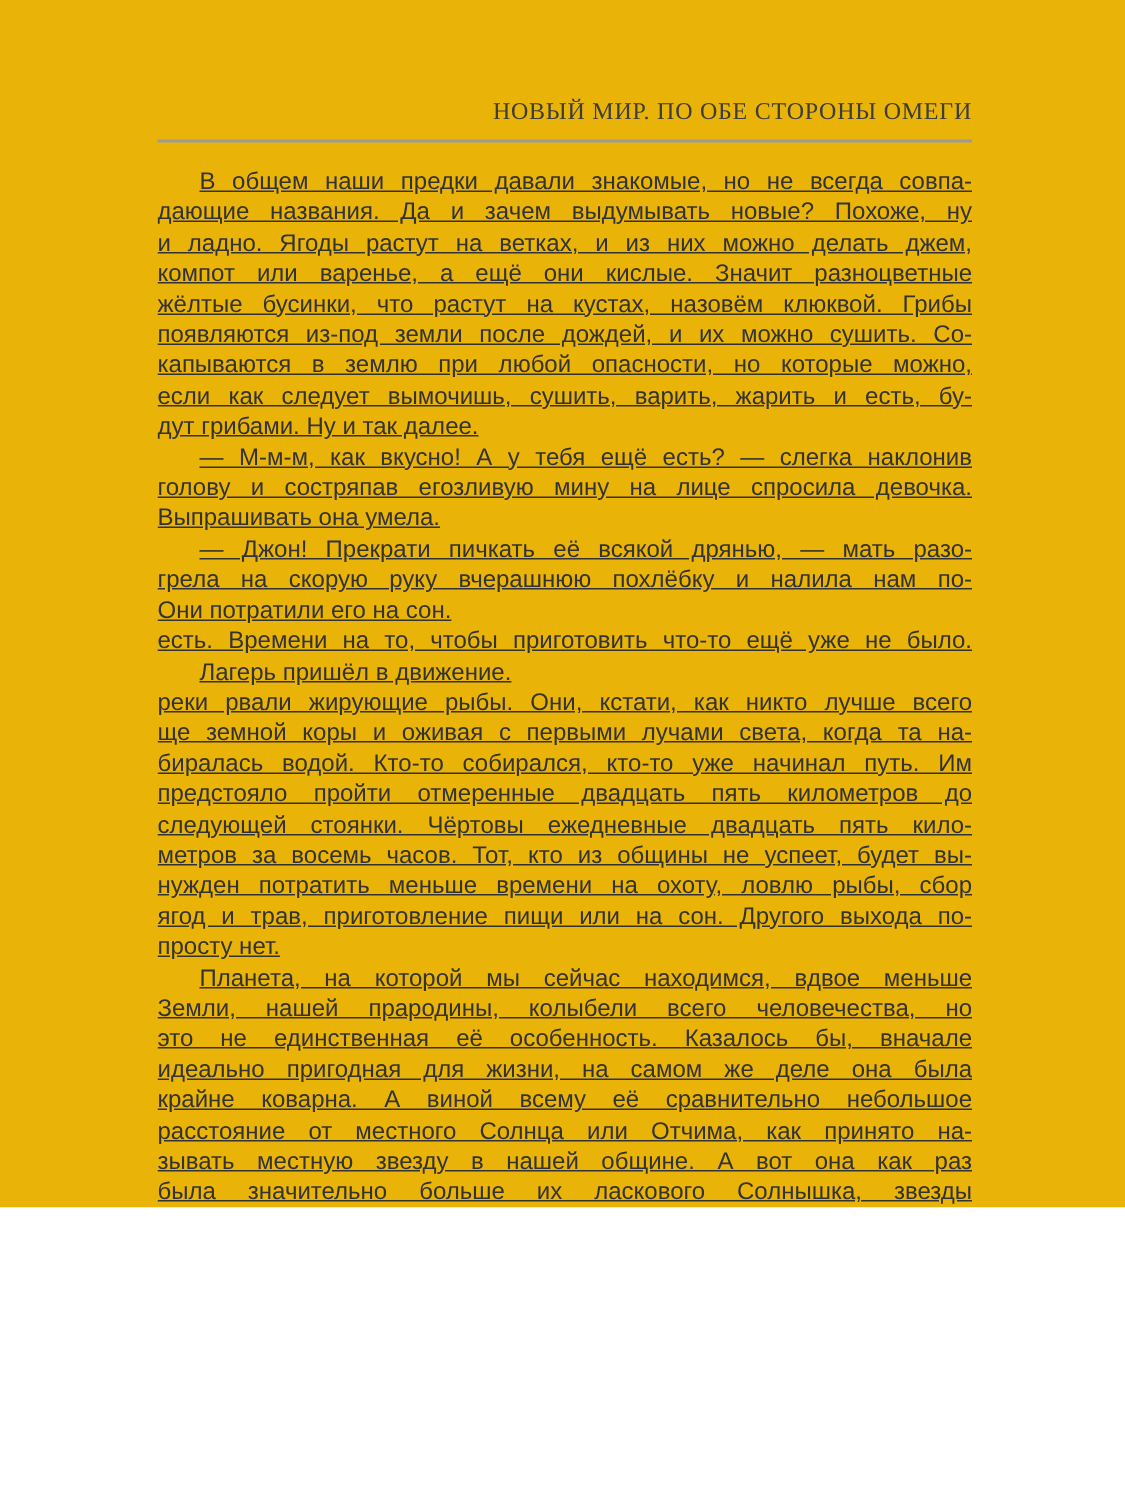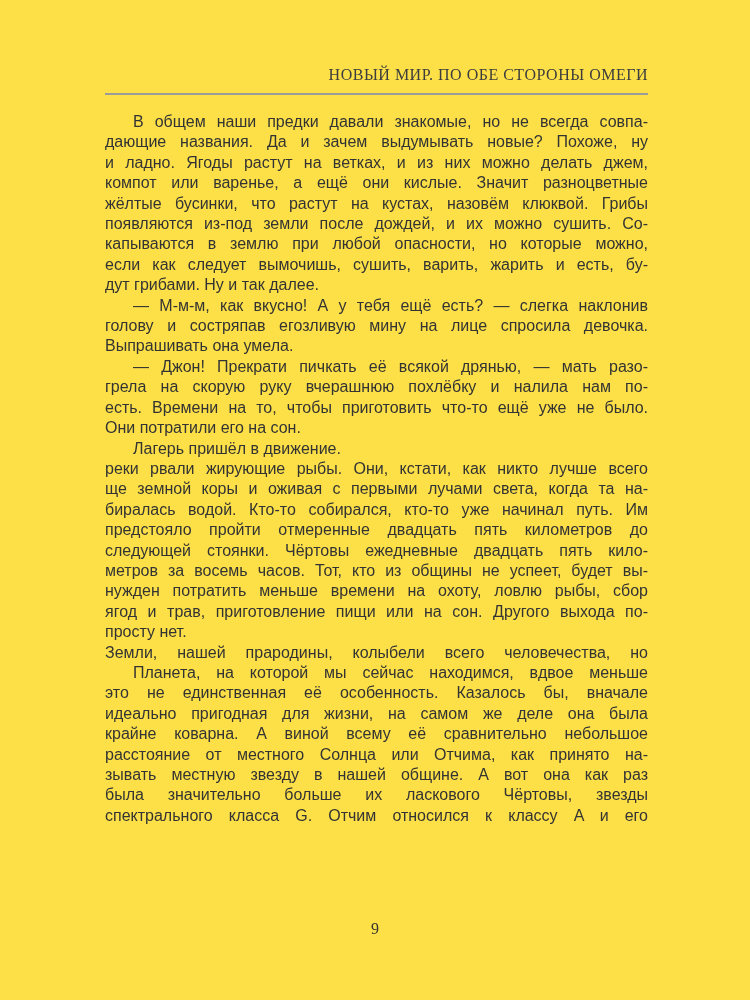--- a/index.html
+++ b/index.html
@@ -3,22 +3,22 @@
 <meta charset="utf-8">
 <style>
   html, body {
     margin: 0;
     padding: 0;
     background: #ffffff;
   }
   .page {
     position: relative;
     width: 750px;
-    height: 1000px;
-    background: #fde047;
+    height: 805px;
+    background: #eab308;
     overflow: hidden;
     font-family: "Liberation Sans", sans-serif;
   }
   .running-head {
     position: absolute;
     top: 66px;
     left: 105px;
     width: 543px;
     text-align: right;
     font-family: "Liberation Serif", serif;
@@ -36,20 +36,21 @@
     background: #9b9b9b;
   }
   .body-text {
     position: absolute;
     top: 112px;
     left: 105px;
     width: 543px;
     font-size: 16px;
     line-height: 20.4px;
     color: #333333;
+    text-decoration: underline;
   }
   .line {
     text-align: justify;
     text-align-last: justify;
     overflow: hidden;
     white-space: normal;
   }
   .line.indent {
     padding-left: 28px;
   }
@@ -81,36 +82,36 @@
       <div class="line">жёлтые бусинки, что растут на кустах, назовём клюквой. Грибы</div>
       <div class="line">появляются из-под земли после дождей, и их можно сушить. Со-</div>
       <div class="line">капываются в землю при любой опасности, но которые можно,</div>
       <div class="line">если как следует вымочишь, сушить, варить, жарить и есть, бу-</div>
       <div class="line para-end">дут грибами. Ну и так далее.</div>
       <div class="line indent">— М-м-м, как вкусно! А у тебя ещё есть? — слегка наклонив</div>
       <div class="line">голову и состряпав егозливую мину на лице спросила девочка.</div>
       <div class="line para-end">Выпрашивать она умела.</div>
       <div class="line indent">— Джон! Прекрати пичкать её всякой дрянью, — мать разо-</div>
       <div class="line">грела на скорую руку вчерашнюю похлёбку и налила нам по-</div>
+      <div class="line para-end">Они потратили его на сон.</div>
       <div class="line">есть. Времени на то, чтобы приготовить что-то ещё уже не было.</div>
-      <div class="line para-end">Они потратили его на сон.</div>
       <div class="line indent para-end">Лагерь пришёл в движение.</div>
       <div class="line">реки рвали жирующие рыбы. Они, кстати, как никто лучше всего</div>
       <div class="line">ще земной коры и оживая с первыми лучами света, когда та на-</div>
       <div class="line">биралась водой. Кто-то собирался, кто-то уже начинал путь. Им</div>
       <div class="line">предстояло пройти отмеренные двадцать пять километров до</div>
       <div class="line">следующей стоянки. Чёртовы ежедневные двадцать пять кило-</div>
       <div class="line">метров за восемь часов. Тот, кто из общины не успеет, будет вы-</div>
       <div class="line">нужден потратить меньше времени на охоту, ловлю рыбы, сбор</div>
       <div class="line">ягод и трав, приготовление пищи или на сон. Другого выхода по-</div>
       <div class="line para-end">просту нет.</div>
+      <div class="line indent">Планета, на которой мы сейчас находимся, вдвое меньше</div>
       <div class="line">Земли, нашей прародины, колыбели всего человечества, но</div>
-      <div class="line indent">Планета, на которой мы сейчас находимся, вдвое меньше</div>
       <div class="line">это не единственная её особенность. Казалось бы, вначале</div>
       <div class="line">идеально пригодная для жизни, на самом же деле она была</div>
       <div class="line">крайне коварна. А виной всему её сравнительно небольшое</div>
       <div class="line">расстояние от местного Солнца или Отчима, как принято на-</div>
       <div class="line">зывать местную звезду в нашей общине. А вот она как раз</div>
-      <div class="line">была значительно больше их ласкового Чёртовы, звезды</div>
+      <div class="line">была значительно больше их ласкового Солнышка, звезды</div>
       <div class="line">спектрального класса G. Отчим относился к классу A и его</div>
     </div>
   <div class="folio">9</div>
 </div>
 
 </body></html>

